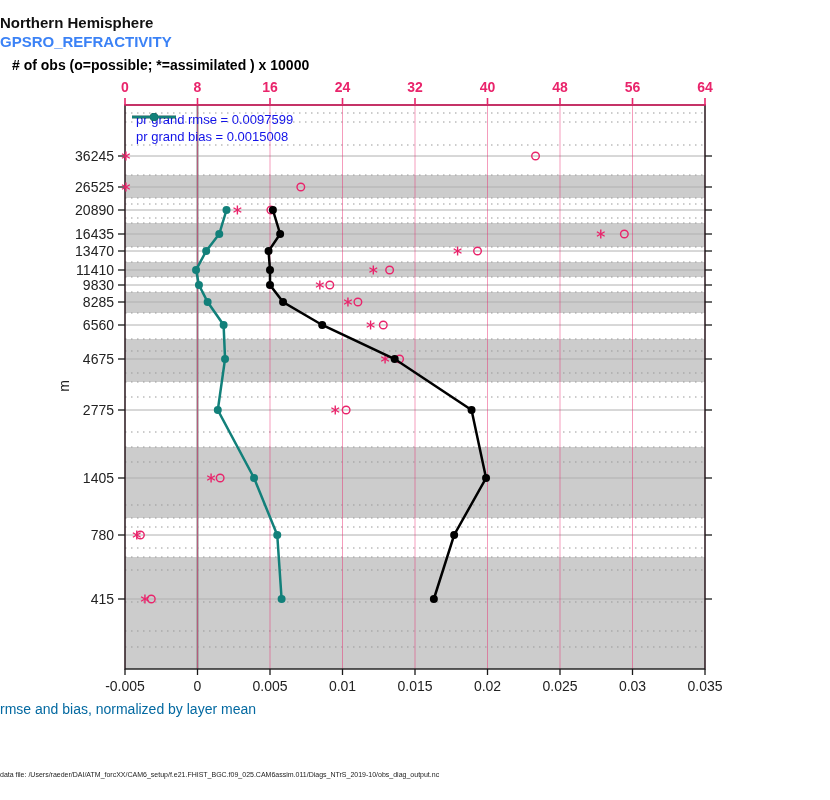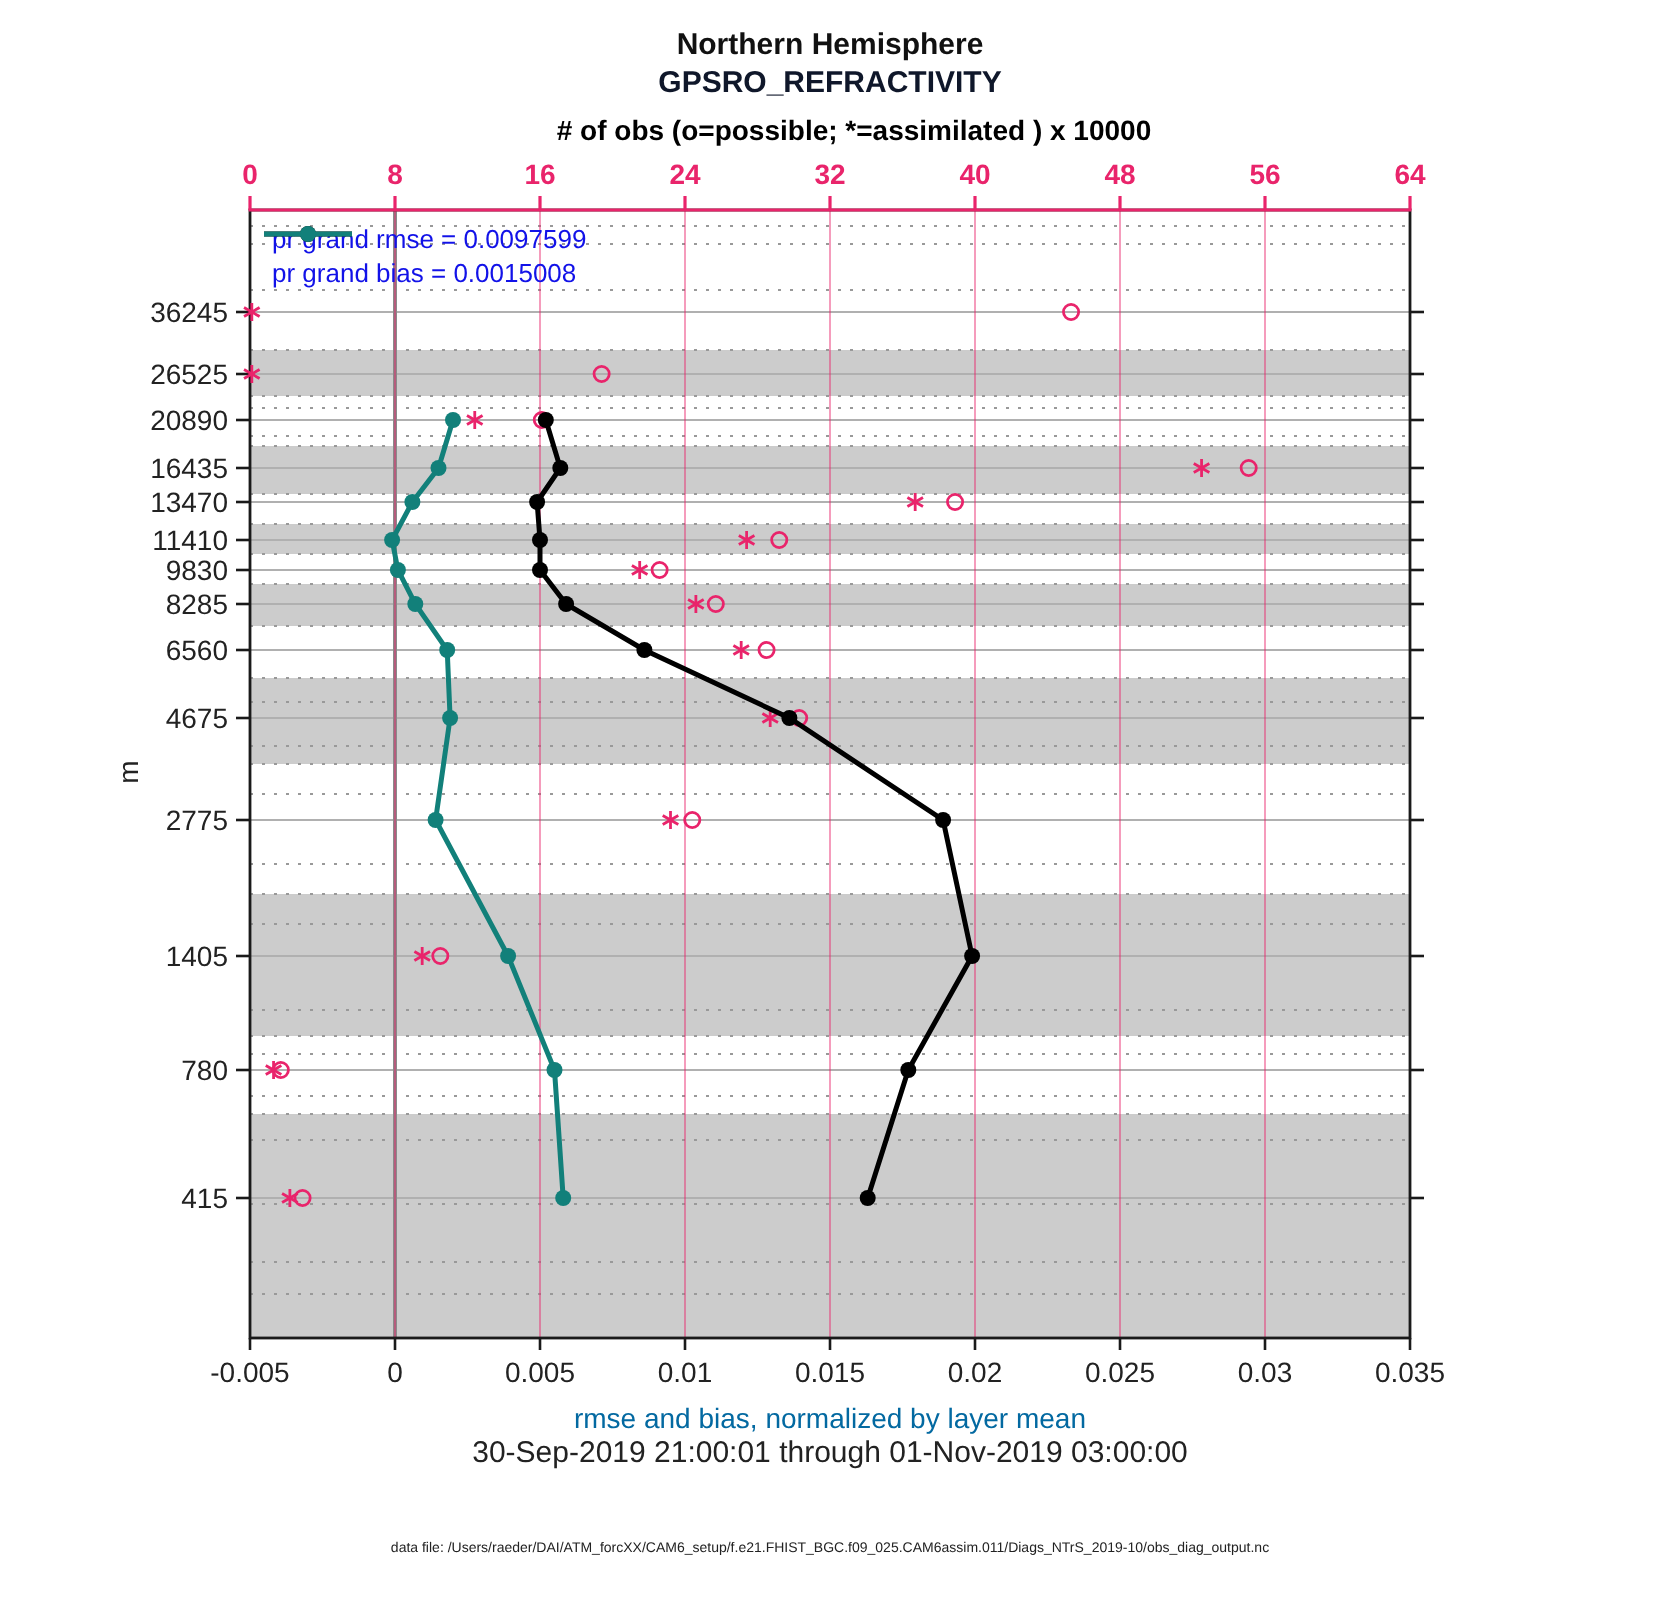--- a/index.html
+++ b/index.html
@@ -1,21 +1,21 @@
 <!DOCTYPE html>
 <html><head>
 <meta charset="utf-8">
 <style>
   html,body{margin:0;padding:0;background:#ffffff;}
   body{font-family:"Liberation Sans", sans-serif;}
   #figure{position:relative;width:830px;height:800px;background:#fff;overflow:hidden;}
   .abs{position:absolute;}
-  .ctr{left:0;width:830px;text-align:center;}
+  .ctr{left:0;width:830px;text-align:left;}
   #title1{top:14px;font-size:15px;font-weight:bold;color:#111;}
-  #title2{top:33px;font-size:15px;font-weight:bold;color:#0f172a;}
+  #title2{top:33px;font-size:15px;font-weight:bold;color:#3b82f6;}
   #obslabel{top:57px;font-size:14px;font-weight:bold;padding-left:12px;}
   #xlabel{top:701px;font-size:14px;color:#0369a1;}
   #datelabel{top:718px;font-size:15px;color:#222;}
   #footer{top:771px;font-size:7px;color:#222;}
   #ylabel{left:58px;top:378px;font-size:14px;color:#222;transform:rotate(-90deg);}
   #legend{left:131px;top:111px;}
   .legend-row{display:flex;align-items:center;height:17px;}
   .legend-row span{font-size:13px;margin-left:5px;}
   svg{position:absolute;left:0;top:0;}
 </style>
@@ -265,15 +265,14 @@
         <svg width="46" height="12">
           <line x1="1" y1="6" x2="45" y2="6" stroke="#12807a" stroke-width="2.5"></line>
           <circle cx="23" cy="6" r="4" fill="#12807a"></circle>
         </svg>
         <span style="color:#1212e8">pr grand bias = 0.0015008</span>
       </div>
     </div>
 
   <div id="ylabel" class="abs">m</div>
   <div id="xlabel" class="abs ctr">rmse and bias, normalized by layer mean</div>
-  <div id="datelabel" class="abs ctr">30-Sep-2019 21:00:01 through 01-Nov-2019 03:00:00</div>
   <div id="footer" class="abs ctr">data file: /Users/raeder/DAI/ATM_forcXX/CAM6_setup/f.e21.FHIST_BGC.f09_025.CAM6assim.011/Diags_NTrS_2019-10/obs_diag_output.nc</div>
 </div>
 
 </body></html>

